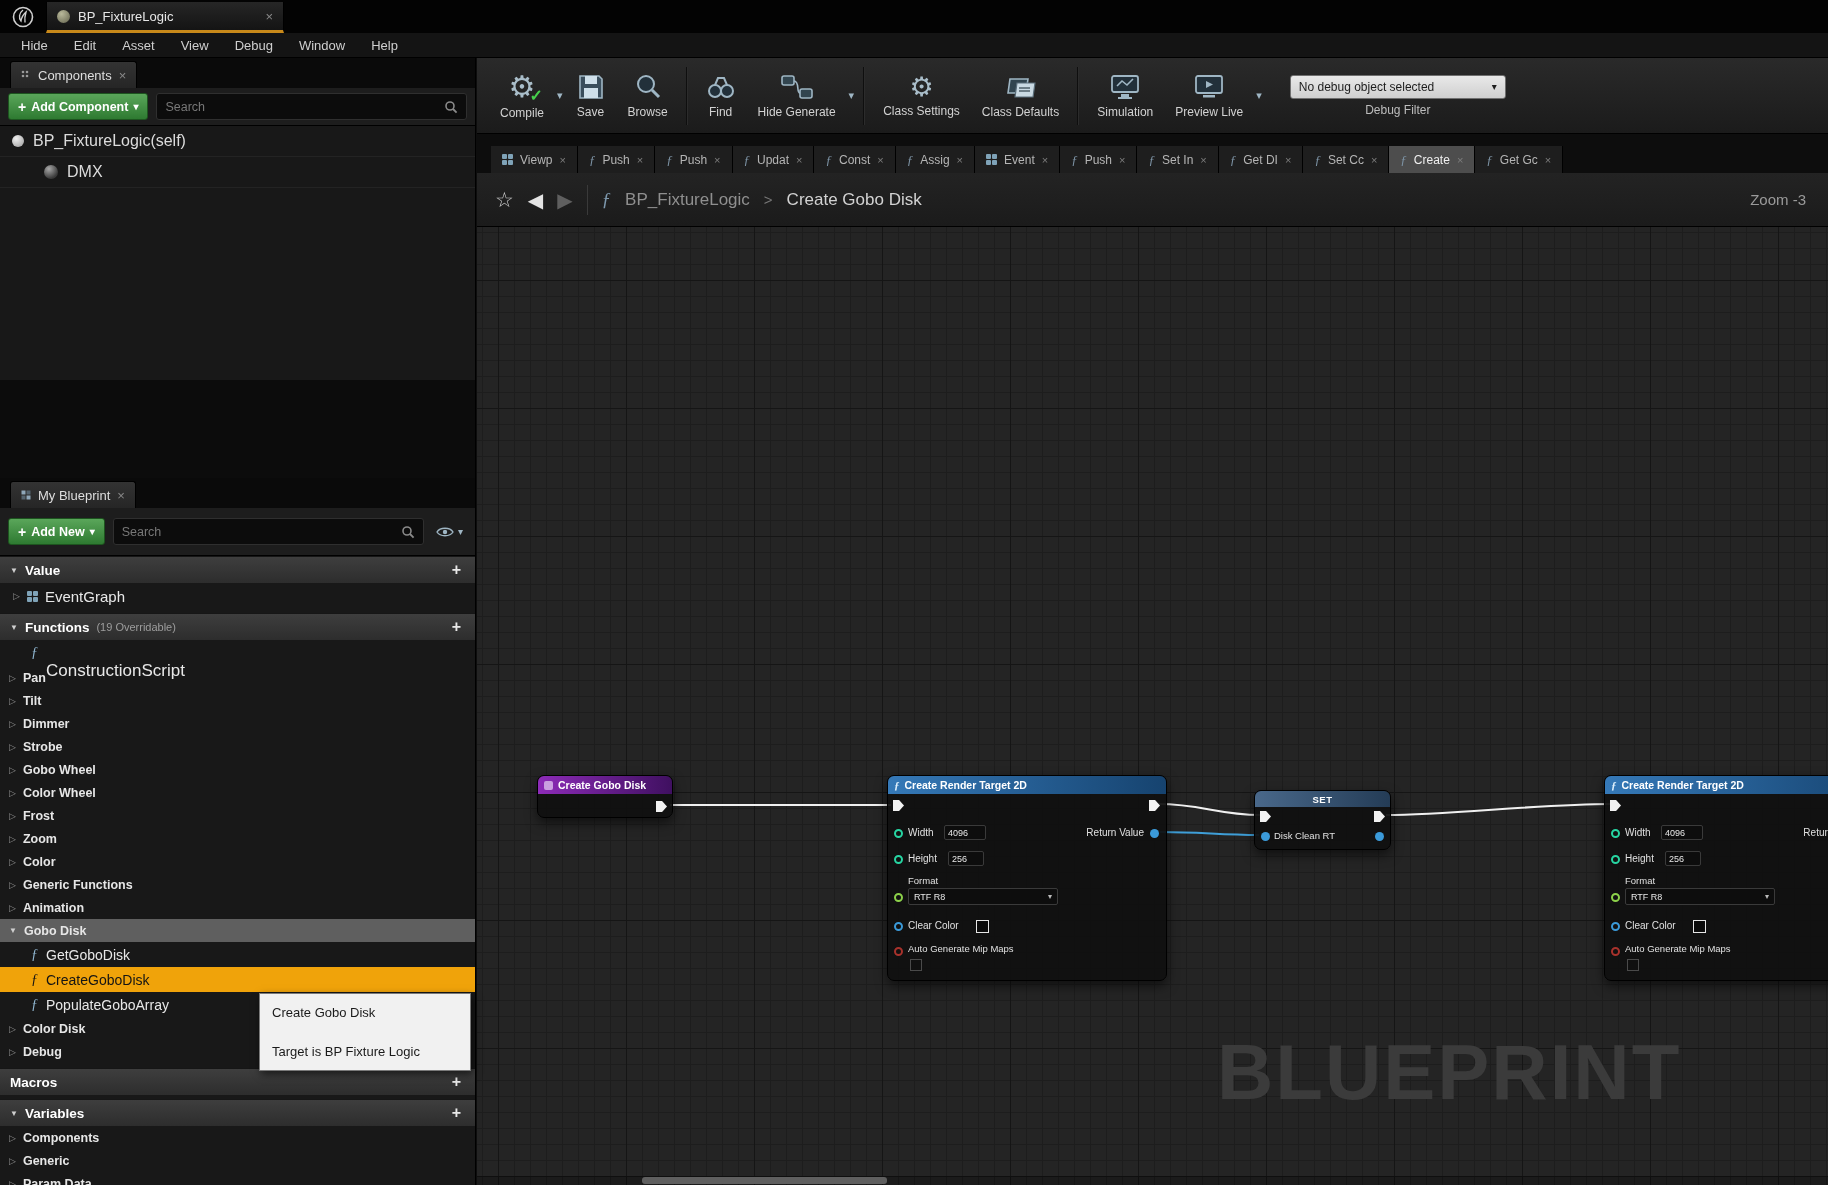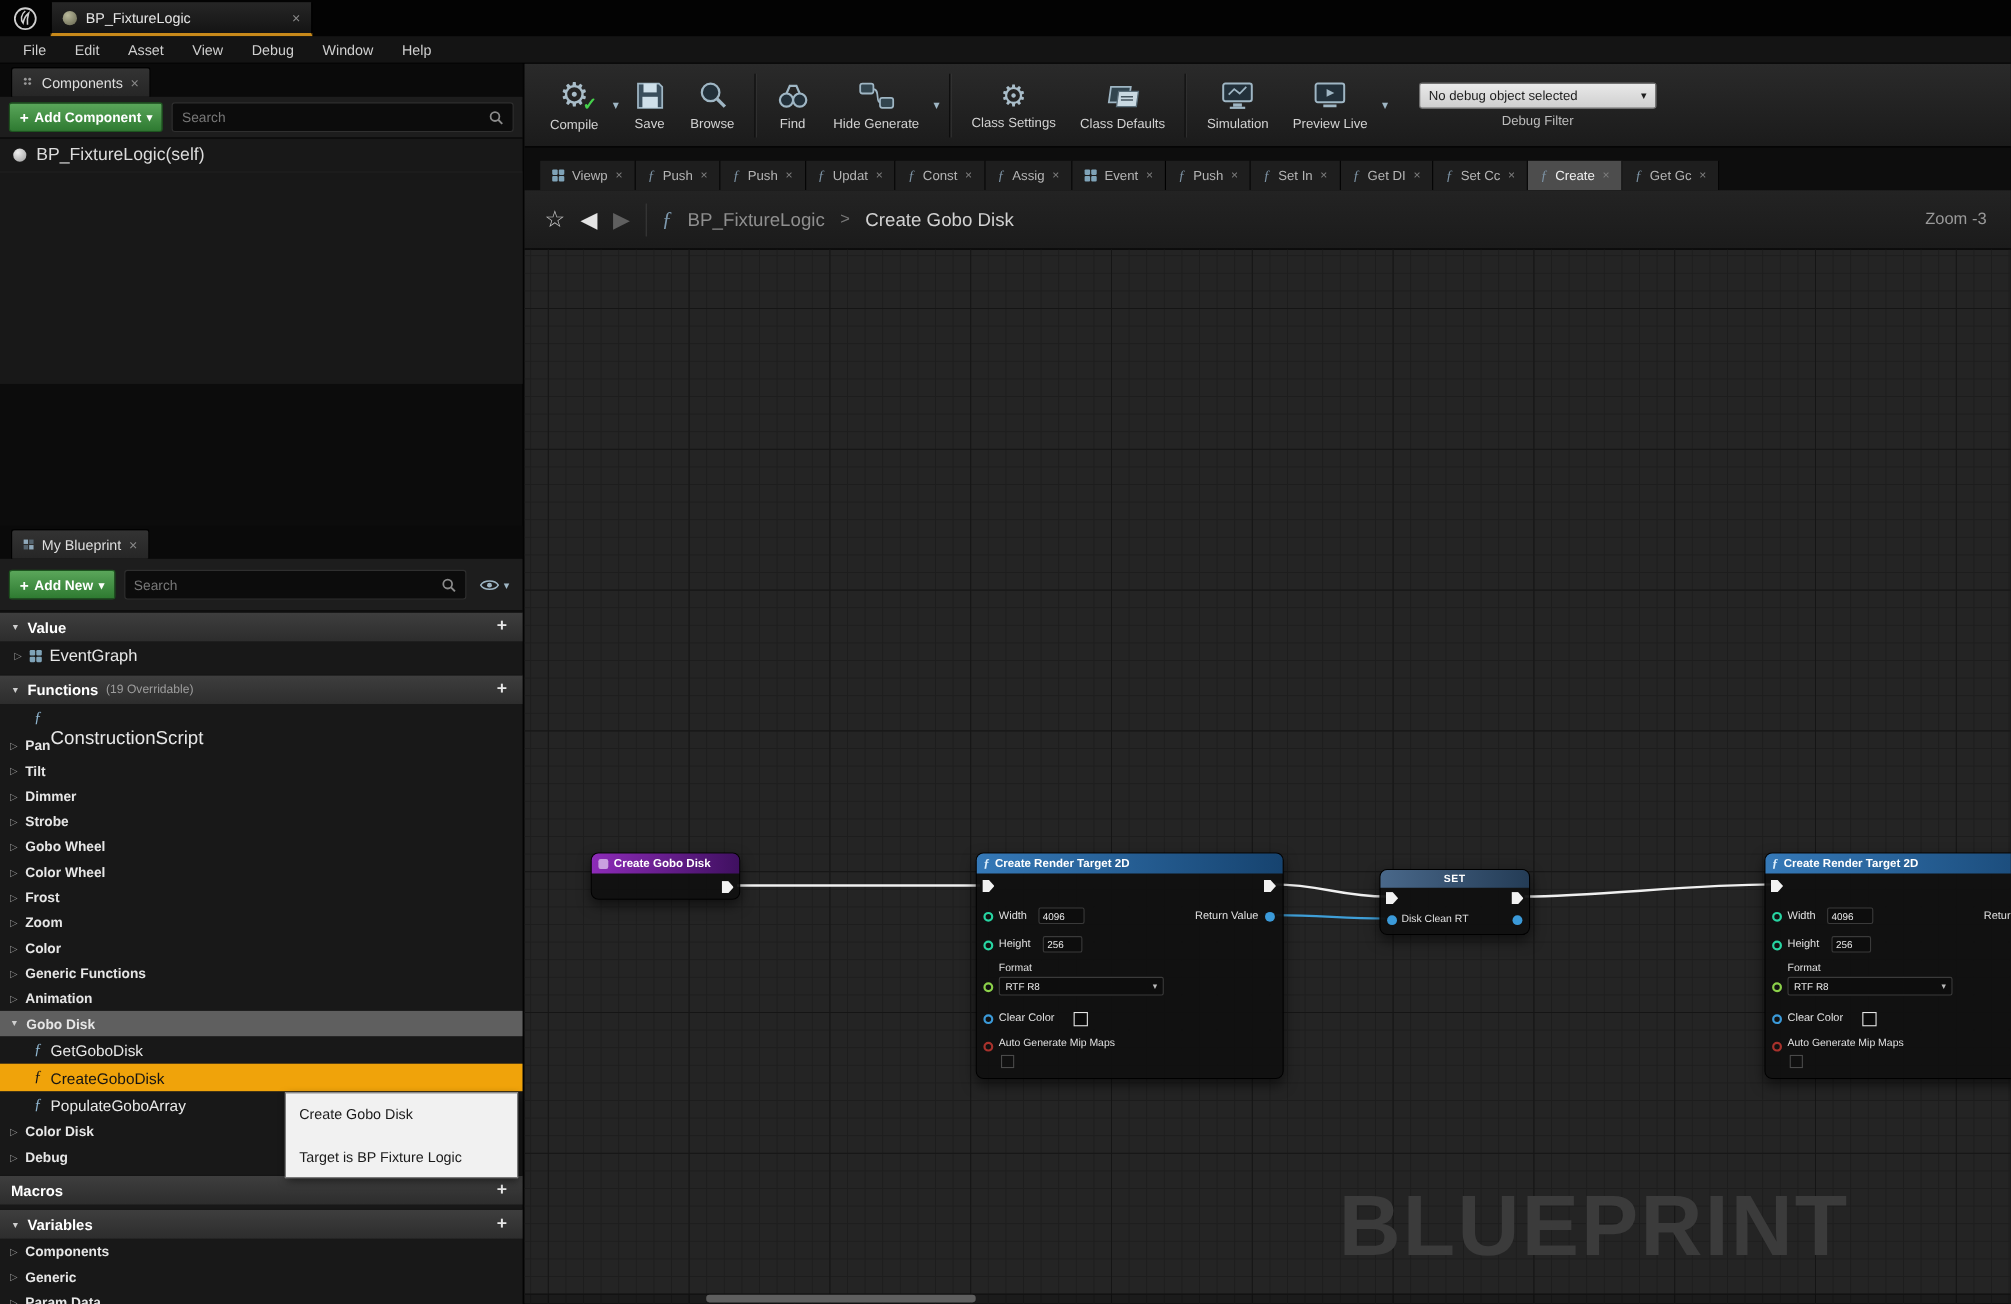--- a/index.html
+++ b/index.html
@@ -154,21 +154,21 @@
   .nlabel { position:absolute; color:#e0e0e0; font-size:10px; white-space:nowrap; }
   .nodeval { position:absolute; height:15px; background:#0d0d0d; border:1px solid #3a3a3a; border-radius:2px;
     color:#e8e8e8; font-size:9px; padding:0 3px; outline:none; }
   .combo { position:absolute; height:17px; background:#0d0d0d; border:1px solid #3a3a3a; border-radius:2px;
     color:#e8e8e8; font-size:9px; display:flex; align-items:center; justify-content:space-between; padding:0 5px; }
   .combo .cv { font-size:9px; }
   .combo .caret { color:#bbb; font-size:8px; }
   .chk { position:absolute; width:12px; height:12px; background:#101010; border:1px solid #4a4a4a; }
   .swatch { position:absolute; width:13px; height:13px; background:#0b0b0b; border:1px solid #e6e6e6; }
 
-  .watermark { position:absolute; left:740px; top:842px; color:#3b3b3b; font-size:78px; font-weight:bold;
+  .watermark { position:absolute; left:740px; top:800px; color:#3b3b3b; font-size:78px; font-weight:bold;
     letter-spacing:2px; white-space:nowrap; }
   .hscroll-track { position:absolute; left:0; right:0; bottom:0; height:9px; background:rgba(0,0,0,0.25); }
   .hscroll-thumb { position:absolute; left:165px; bottom:1px; width:245px; height:7px; background:#5f5f5f; border-radius:3px; }
 
   svg.ico { display:block; }
 </style>
 </head>
 <body>
 
 <div class="screen">
@@ -181,21 +181,21 @@
         </svg>
     </div>
     <div class="asset-tab">
       <span class="asset-dot"></span>
       <span class="t">BP_FixtureLogic</span>
       <span class="xbtn">×</span>
     </div>
   </div>
 
   <div class="menubar">
-    <span class="menu-item">File</span>
+    <span class="menu-item">Hide</span>
     <span class="menu-item">Edit</span>
     <span class="menu-item">Asset</span>
     <span class="menu-item">View</span>
     <span class="menu-item">Debug</span>
     <span class="menu-item">Window</span>
     <span class="menu-item">Help</span>
   </div>
 
   <div class="leftcol">
 
@@ -223,20 +223,24 @@
           <svg class="ico" width="14" height="14" viewBox="0 0 14 14">
               <circle cx="6" cy="6" r="4" fill="none" stroke="#8a8a8a" stroke-width="1.6"></circle>
               <line x1="9" y1="9" x2="12.6" y2="12.6" stroke="#8a8a8a" stroke-width="1.8"></line>
             </svg>
         </div>
       </div>
       <div class="panel-body">
         <div class="tree-row" style="padding-left:12px;">
           <span class="dot-light"></span>
           <span>BP_FixtureLogic(self)</span>
+        </div>
+        <div class="tree-row" style="padding-left:44px;">
+          <span class="sphere"></span>
+          <span>DMX</span>
         </div>
         <div style="height:192px;background:#181818;"></div>
       </div>
     </div>
 
     <div style="position:absolute;top:420px;left:0;right:0;bottom:0;">
       <div class="ptab-row">
         <div class="ptab">
           <svg class="ico" width="10" height="10" viewBox="0 0 10 10">
               <rect x="0.5" y="0.5" width="4" height="4" fill="#8fa8ba"></rect>

